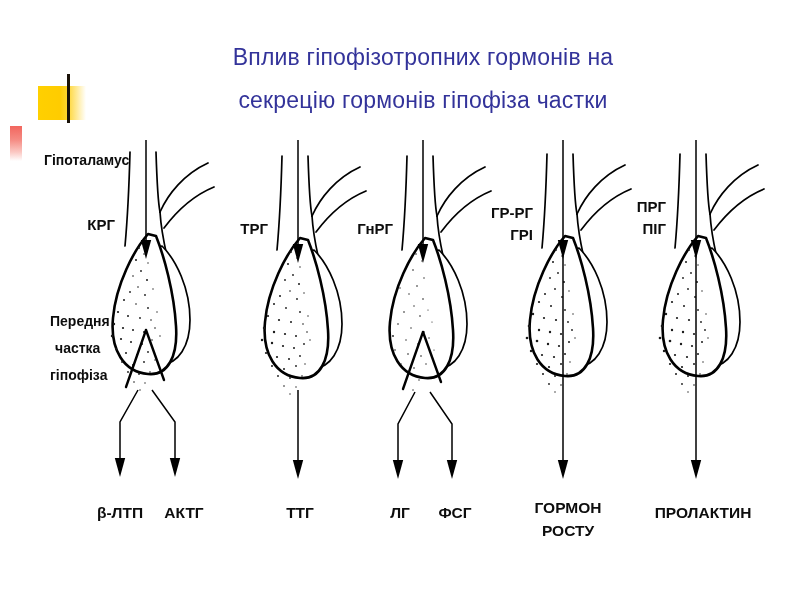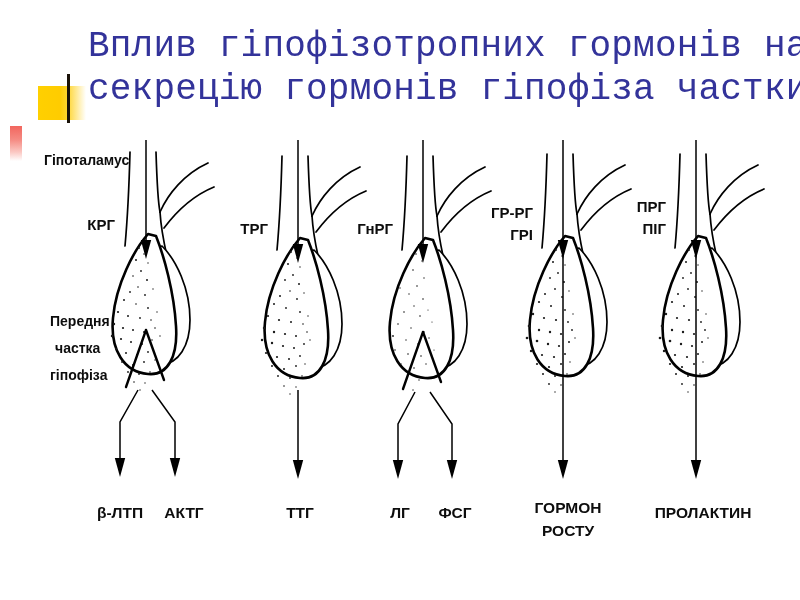--- a/index.html
+++ b/index.html
@@ -38,25 +38,25 @@
     top: 126px;
     width: 12px;
     height: 35px;
     background: linear-gradient(to bottom, #F2665E 0%, #F58C84 40%, #FBC9C4 75%, #FFFFFF 100%);
   }
 
   
   #slide-title {
     position: absolute;
     left: 88px;
-    top: 25px;
+    top: 36px;
     width: 670px;
     text-align: center;
-    font-family: Liberation Mono, monospace;
-    font-size: 36px;
+    font-family: Liberation Sans, sans-serif;
+    font-size: 23px;
     line-height: 43px;
     color: #33339A;
     letter-spacing: 0.2px;
   }
   #slide-title .tline { display: block; white-space: nowrap; }
 
   
   #diagram {
     position: absolute;
     left: 12px;

